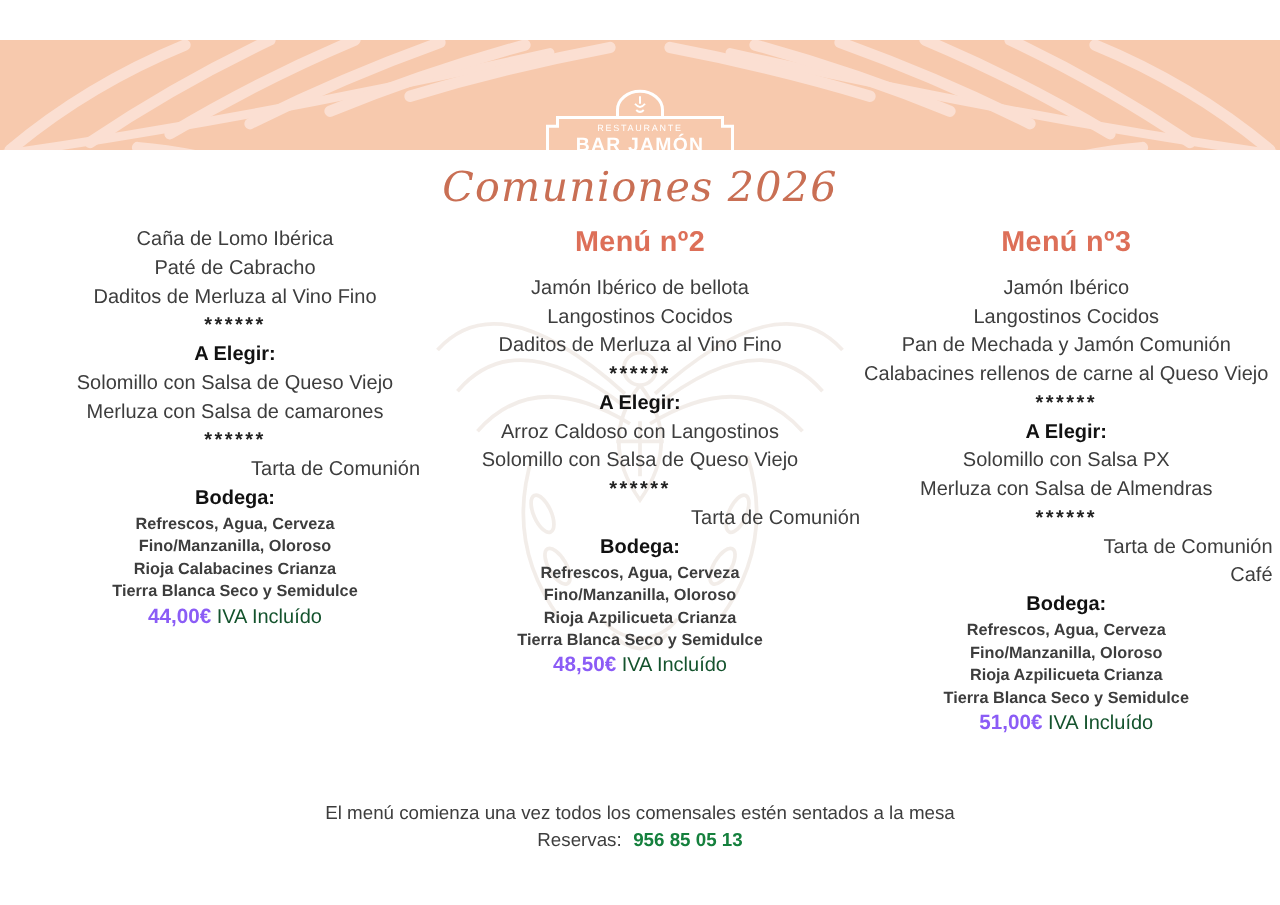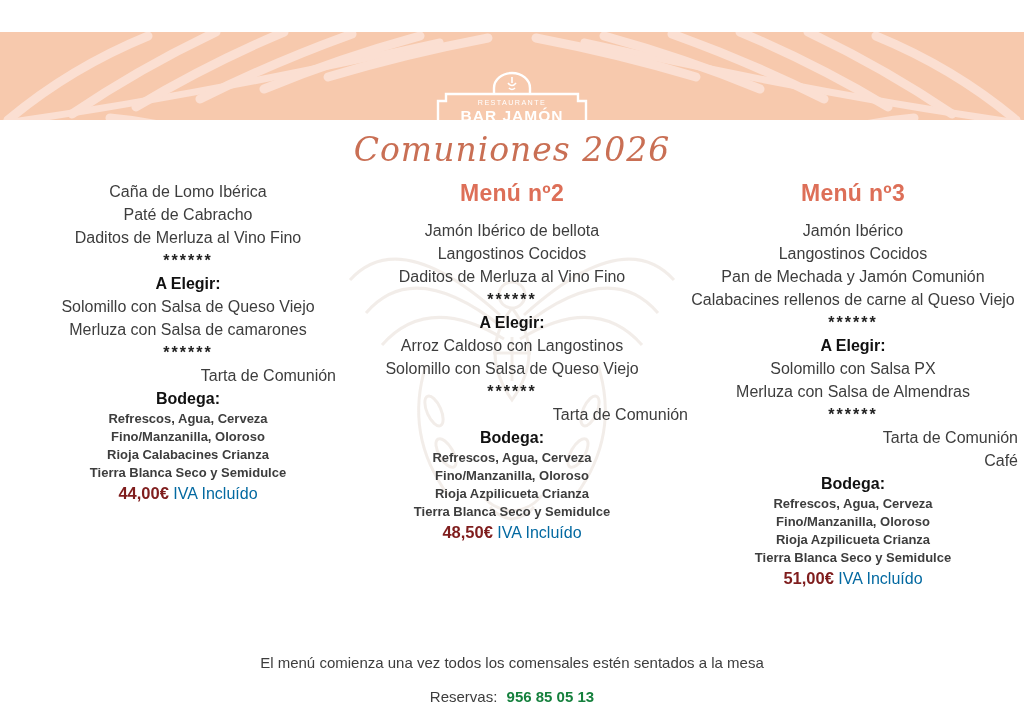--- a/index.html
+++ b/index.html
@@ -26,26 +26,26 @@
   .menu h2{margin:0 0 12px 0;font-size:23px;font-weight:600;color:#dd6f58;letter-spacing:.3px;}
   .menu p{margin:0;font-size:16px;line-height:23px;white-space:nowrap;}
   .stars{margin-top:11px;margin-bottom:11px;font-size:12px;font-weight:bold;
          letter-spacing:2px;color:#222;}
   .choose,.bodega-label{font-weight:bold;color:#111;font-size:16px;line-height:23px;}
   .choose{margin-bottom:2px;}
   .dessert{margin-top:3px;text-align:right;}
   .bodega-label{margin-top:14px;margin-bottom:2px;}
   .menu p.bodega-line{font-size:13px;line-height:18px;font-weight:bold;}
   .price-line{margin-top:17px;font-size:16px;}
-  .price{font-weight:bold;color:#7f1d1d;font-size:16.5px;}
-  .price-note{color:#0369a1;}
+  .price{font-weight:bold;color:#8b5cf6;font-size:16.5px;}
+  .price-note{color:#14532d;}
 
   
   .footer{position:absolute;top:640px;left:0;width:1024px;text-align:center;}
-  .footer p{margin:12px;font-size:15px;line-height:21.5px;color:#3d3d3d;}
+  .footer p{margin:0;font-size:15px;line-height:21.5px;color:#3d3d3d;}
   .footer .phone{font-weight:bold;color:#15803d;margin-left:5px;}
 </style>
 </head>
 <body>
 
 <div class="page">
 
   <div class="band">
     <svg width="1024" height="88" viewBox="0 0 1024 88">
       <rect width="1024" height="88" fill="#f7c9ad"></rect>

